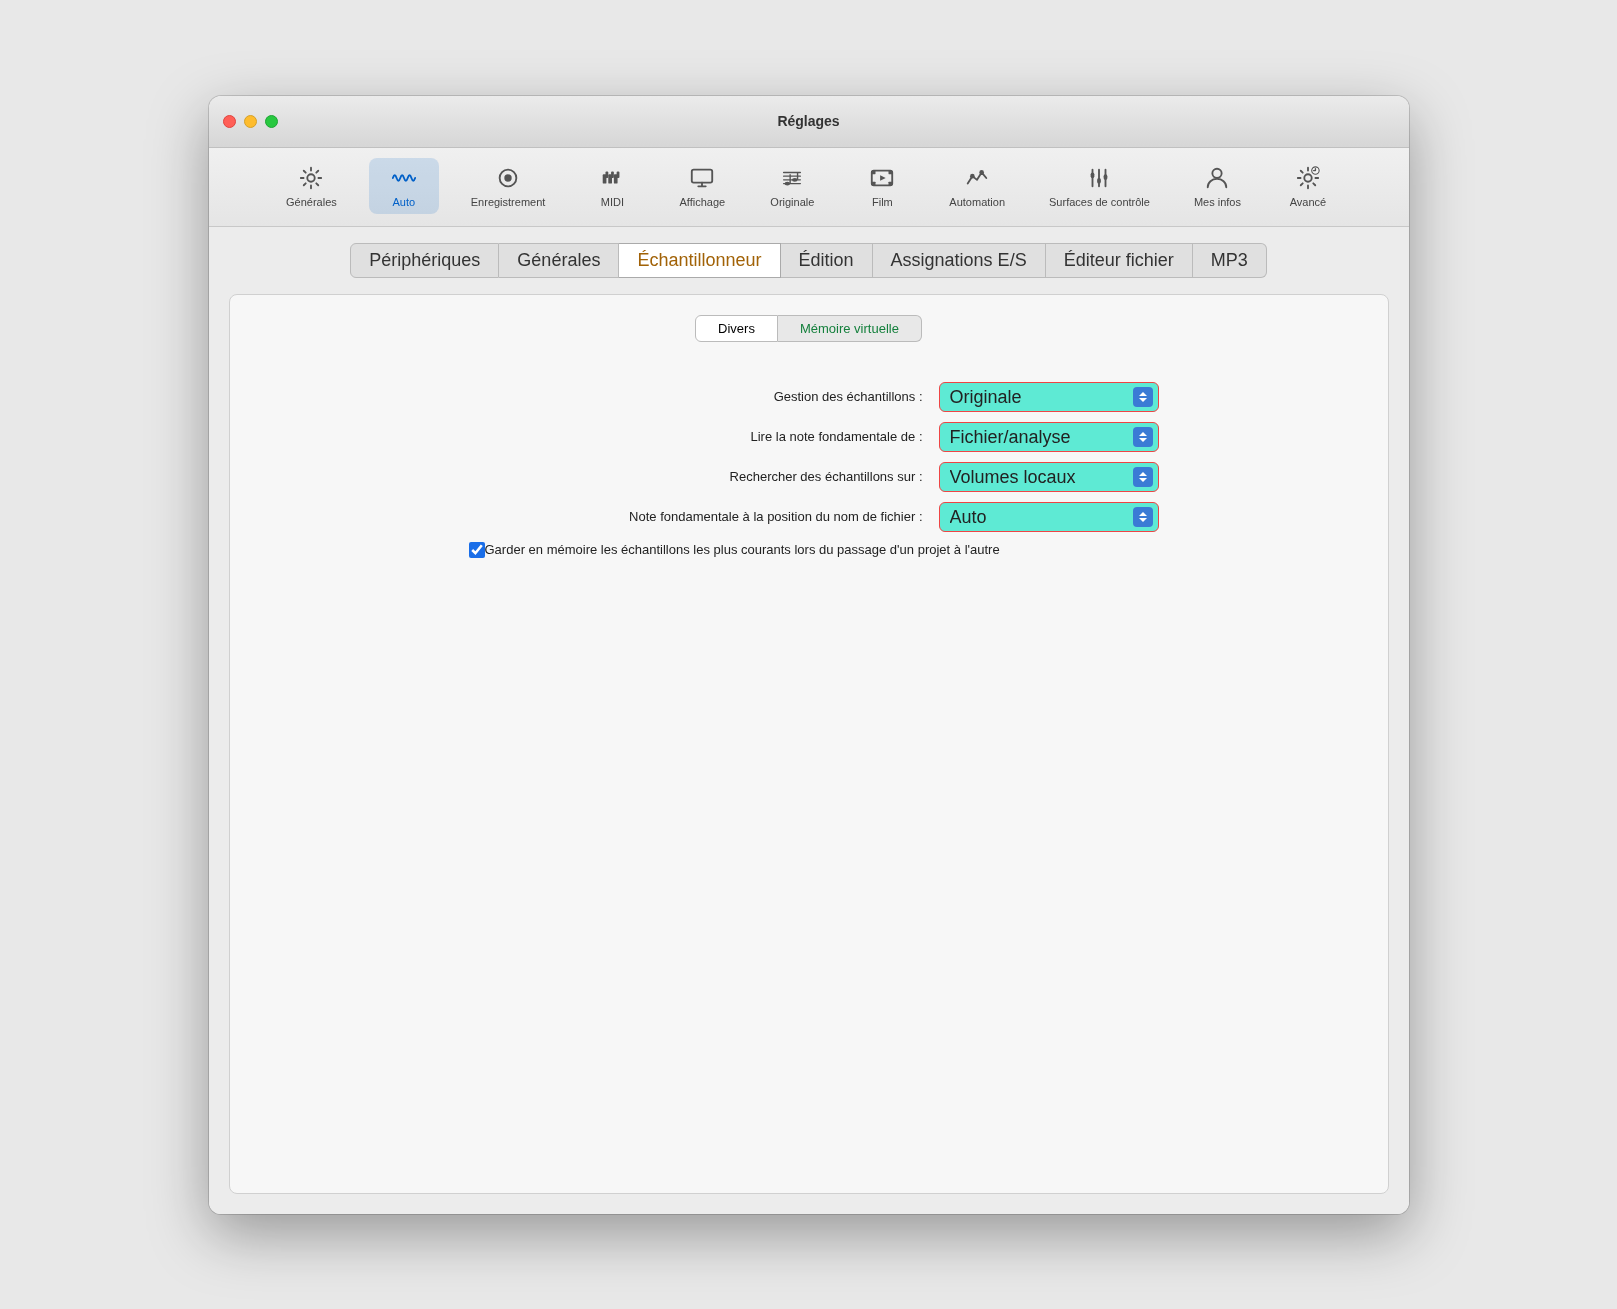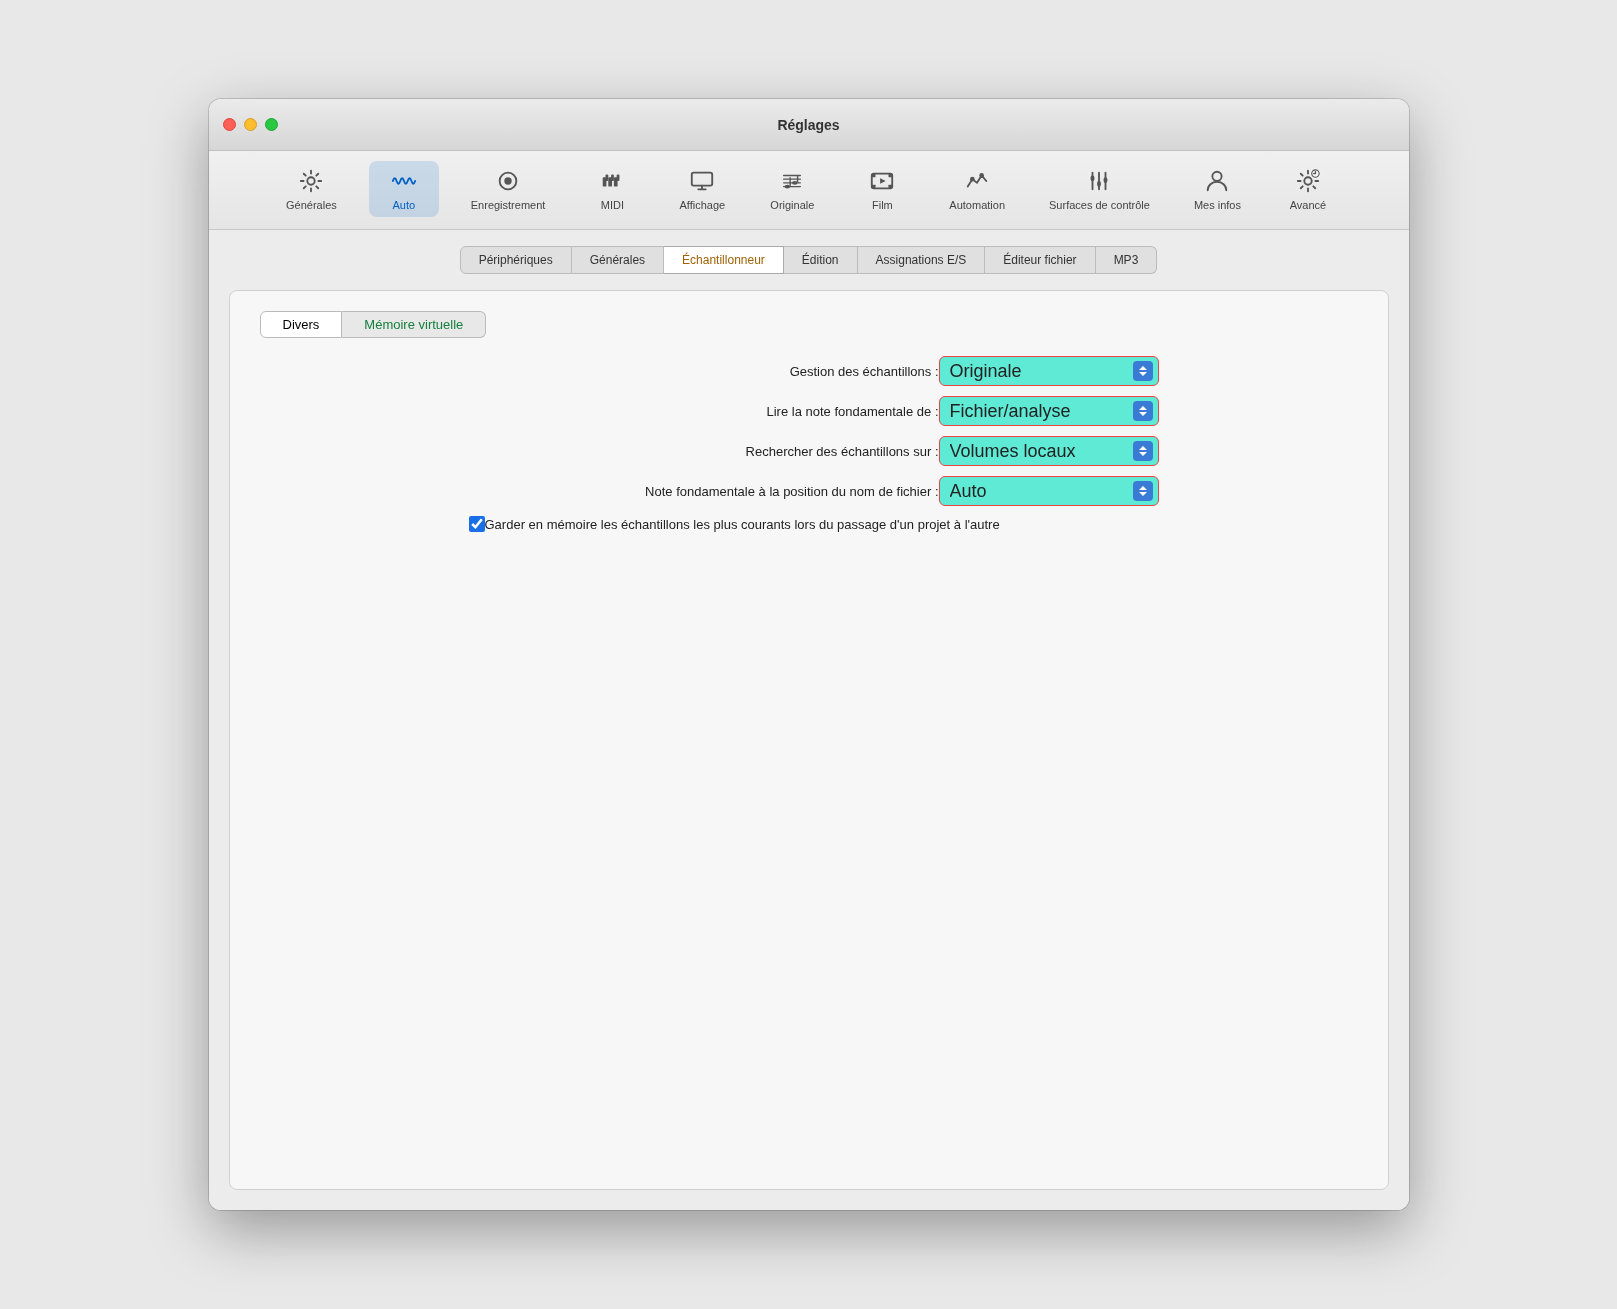--- a/index.html
+++ b/index.html
@@ -120,21 +120,21 @@
     
     .sub-tabs {
       display: flex;
       justify-content: center;
       gap: 0;
       margin-bottom: 16px;
     }
 
     .sub-tab {
       padding: 6px 18px;
-      font-size: 12px;
+      font-size: 18px;
       color: #333;
       background: #e0e0e0;
       border: 1px solid #bbb;
       cursor: pointer;
       white-space: nowrap;
     }
 
     .sub-tab:first-child {
       border-radius: 6px 0 0 6px;
     }
@@ -159,22 +159,23 @@
       background: #f7f7f7;
       border: 1px solid #d0d0d0;
       border-radius: 8px;
       padding: 20px 30px 30px;
       min-height: 900px;
     }
 
     
     .inner-tabs {
       display: flex;
+      justify-content: center;
       gap: 0;
-      margin-bottom: 18px;
+      margin-bottom: 40px;
     }
 
     .inner-tab {
       padding: 5px 22px;
       font-size: 13px;
       color: #15803d;
       background: #e8e8e8;
       border: 1px solid #bbb;
       cursor: pointer;
       border-radius: 6px;
@@ -205,21 +206,21 @@
       align-items: center;
       gap: 10px;
       margin-top: 10px;
     }
 
     .form-row {
       display: flex;
       align-items: center;
       justify-content: flex-end;
       width: 700px;
-      gap: 0;
+      gap: 16px;
     }
 
     .form-label {
       font-size: 13px;
       color: #222;
       text-align: right;
       flex-shrink: 0;
     }
 
     .form-select-wrapper {

